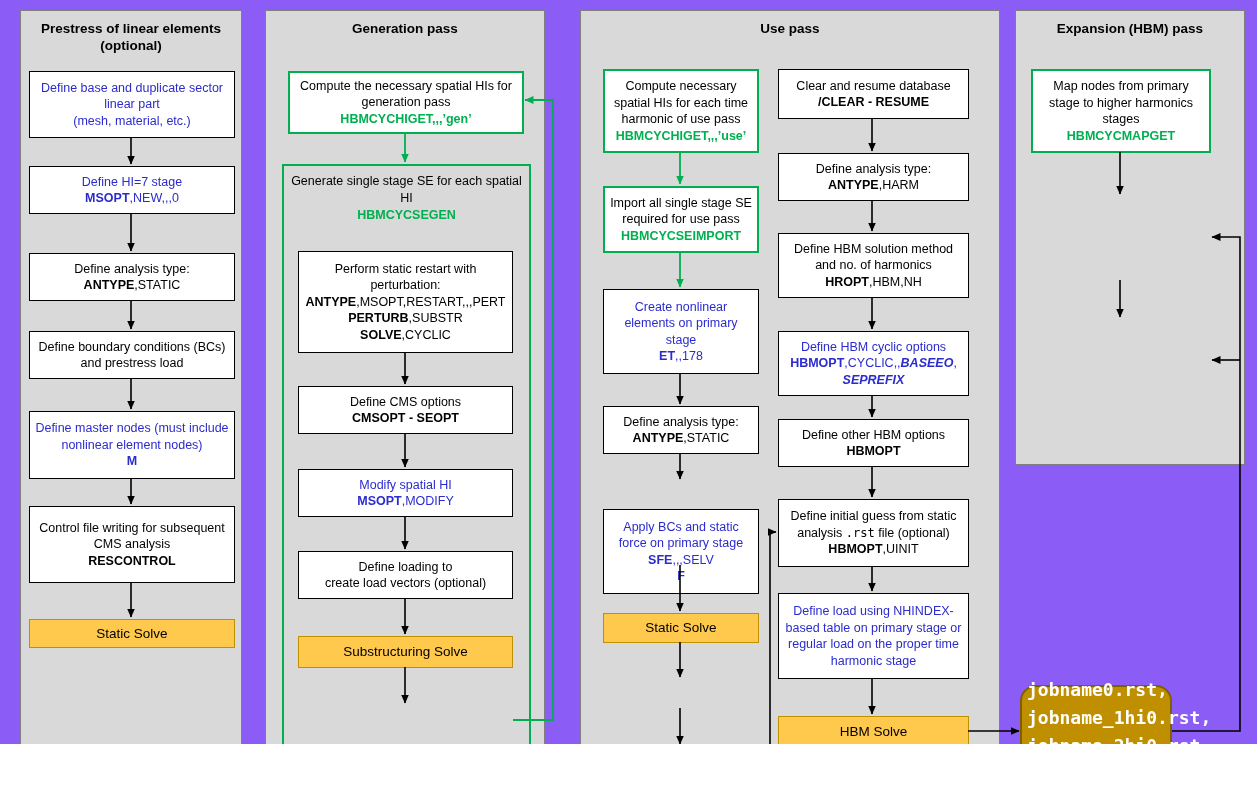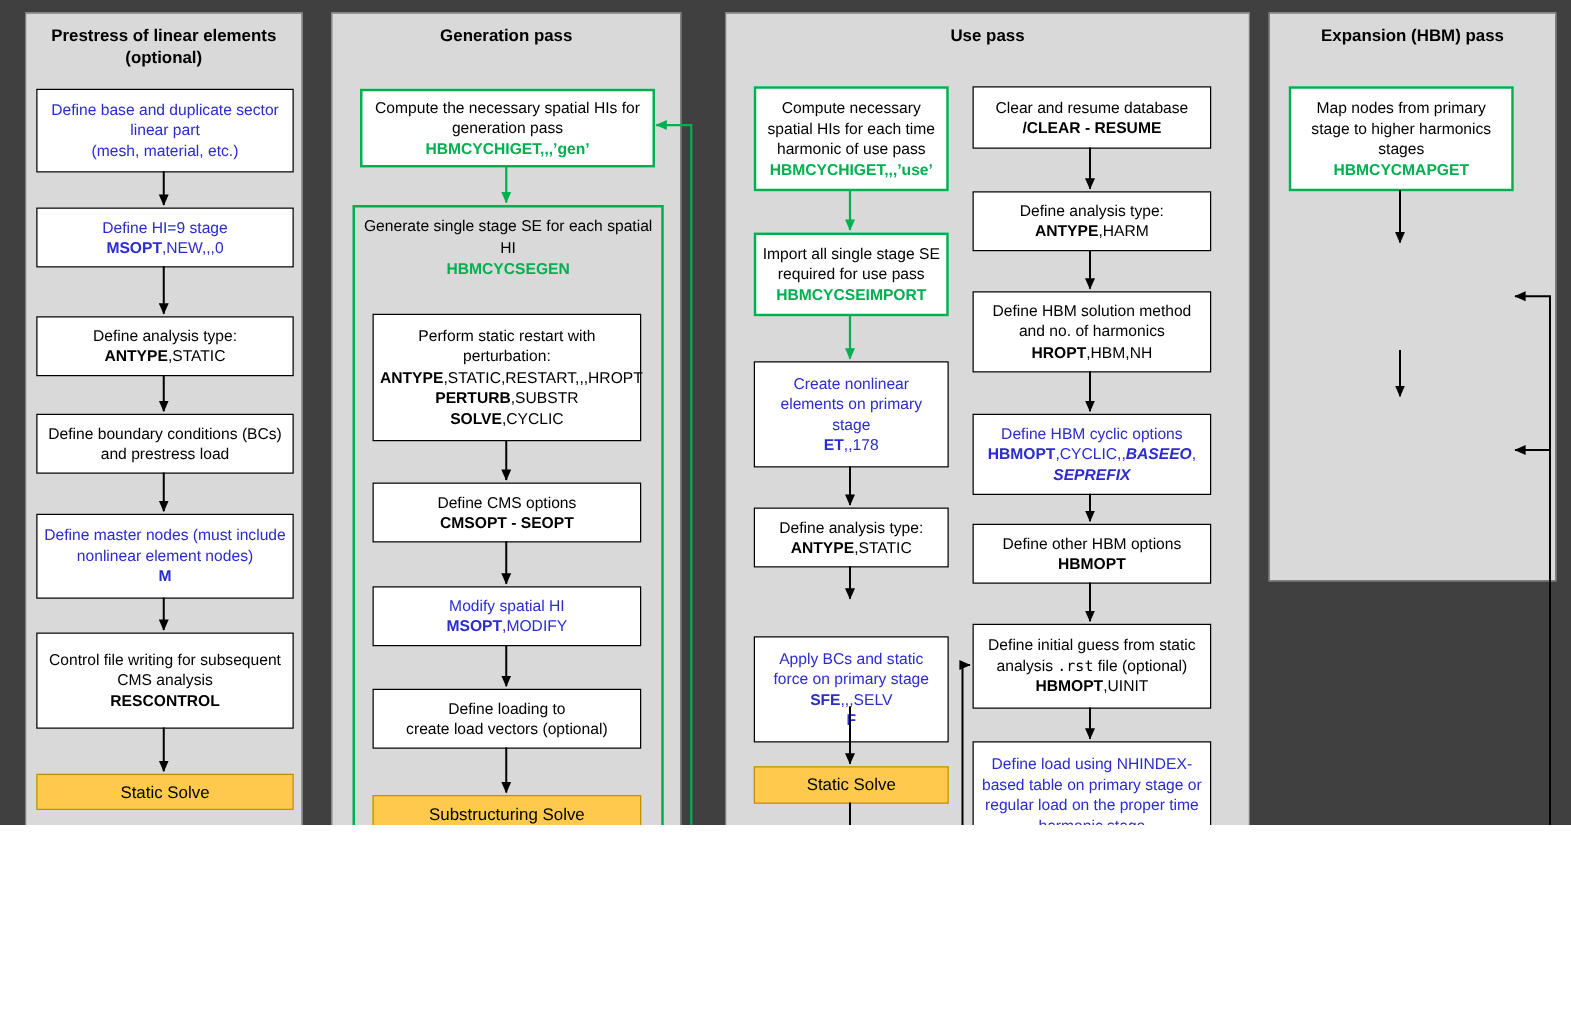--- a/index.html
+++ b/index.html
@@ -1,16 +1,16 @@
 <!DOCTYPE html>
 <html><head>
 <meta charset="utf-8">
 <style>
   html,body{margin:0;padding:0;background:#fff;font-family:"Liberation Sans",sans-serif;}
-  .stage{position:relative;width:1257px;height:660px;background:#404040;overflow:hidden;}
+  .stage{position:relative;width:1257px;height:744px;background:#8b5cf6;overflow:hidden;}
   .panel{position:absolute;background:#d9d9d9;border:1px solid #7f7f7f;box-sizing:border-box;}
   .panel-title{position:absolute;top:10px;left:0;right:0;text-align:center;font-weight:bold;
     font-size:13.5px;line-height:1.25;color:#000;white-space:pre-line;}
   .box{position:absolute;box-sizing:border-box;background:#fff;border:1px solid #000;
     display:flex;flex-direction:column;justify-content:center;text-align:center;
     font-size:12.5px;line-height:1.32;padding:3px 5px;color:#000;}
   .gb{border:2.5px solid #00B050;}
   .blue{color:#2B2BCE;}
   .gtext{color:#00B050;font-weight:bold;}
   .cmd{font-weight:bold;}
@@ -33,21 +33,21 @@
   <div class="panel" style="left:20px;top:10px;width:222px;height:780px">
     <div class="panel-title">Prestress of linear elements
 (optional)</div>
 
     <div class="box blue" style="left:8px;top:60px;width:206px;height:67px">
       <div>Define base and duplicate sector linear part</div>
       <div>(mesh, material, etc.)</div>
     </div>
 
     <div class="box blue" style="left:8px;top:155px;width:206px;height:48px">
-      <div>Define HI=9 stage</div>
+      <div>Define HI=7 stage</div>
       <div><span class="cmd">MSOPT</span><span>,NEW,,,0</span></div>
     </div>
 
     <div class="box" style="left:8px;top:242px;width:206px;height:48px">
       <div>Define analysis type:</div>
       <div><span class="cmd">ANTYPE</span><span>,STATIC</span></div>
     </div>
 
     <div class="box" style="left:8px;top:320px;width:206px;height:48px">
       <div>Define boundary conditions (BCs) and prestress load</div>
@@ -77,21 +77,21 @@
     </div>
 
     <div class="container-green" style="left:16px;top:153px;width:249px;height:594px"></div>
     <div class="seg-header" style="left:20px;top:162px;width:241px">
       <div>Generate single stage SE for each spatial HI</div>
       <div class="gtext">HBMCYCSEGEN</div>
     </div>
 
     <div class="box" style="left:32px;top:240px;width:215px;height:102px">
       <div>Perform static restart with perturbation:</div>
-      <div><span class="cmd">ANTYPE</span><span>,STATIC,RESTART,,,HROPT</span></div>
+      <div><span class="cmd">ANTYPE</span><span>,MSOPT,RESTART,,,PERT</span></div>
       <div><span class="cmd">PERTURB</span><span>,SUBSTR</span></div>
       <div><span class="cmd">SOLVE</span><span>,CYCLIC</span></div>
     </div>
 
     <div class="box" style="left:32px;top:375px;width:215px;height:48px">
       <div>Define CMS options</div>
       <div class="cmd">CMSOPT - SEOPT</div>
     </div>
 
     <div class="box blue" style="left:32px;top:458px;width:215px;height:48px">

